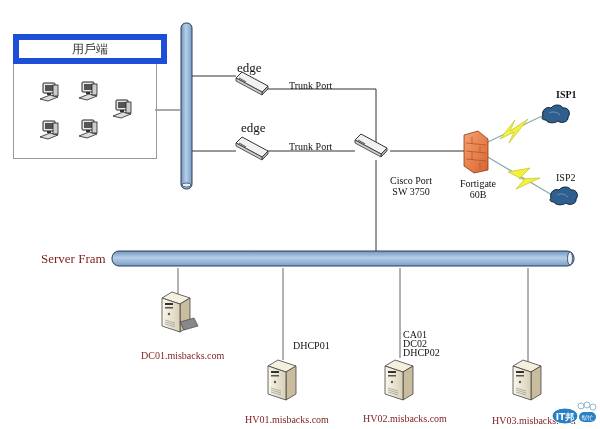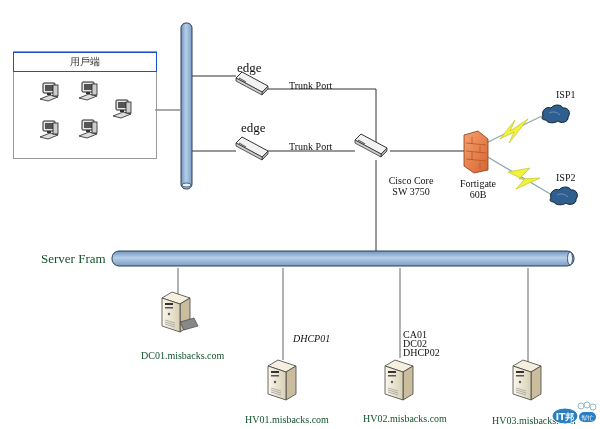--- a/index.html
+++ b/index.html
@@ -1,25 +1,25 @@
 <!DOCTYPE html>
 <html><head>
 <meta charset="utf-8">
 <style>
   html, body { margin: 0; padding: 0; background: #ffffff; }
   body { width: 600px; height: 429px; position: relative; overflow: hidden; font-family: "Liberation Serif", serif; }
   svg { position: absolute; left: 0; top: 0; }
   .lbl { position: absolute; font-family: "Liberation Serif", serif; color: #111; white-space: nowrap; }
-  .blue { color: #14532d; }
+  .blue { color: #7f1d1d; }
   .small { font-size: 10px; }
   .edge { font-size: 13px; font-family: Liberation Serif, serif; }
   .title { font-size: 13px; }
   .center { text-align: center; }
-  .client-title { position: absolute; left: 13px; top: 52px; width: 142px; height: 18px; border: 1px solid #1d4ed8; background: #fff;
-    font-family: "DejaVu Sans", sans-serif; font-size: 10px; color: #333; text-align: center; line-height: 18px; }
+  .client-title { position: absolute; left: 13px; top: 34px; width: 142px; height: 18px; border: 6px solid #1d4ed8; background: #fff;
+    font-family: "DejaVu Sans", sans-serif; font-size: 12px; color: #333; text-align: center; line-height: 18px; }
   .client-box { position: absolute; left: 13px; top: 51px; width: 142px; height: 106px; border: 1px solid #999; }
   .logo { position: absolute; left: 551px; top: 401px; width: 47px; height: 24px; }
 </style>
 </head>
 <body>
 
 <svg width="600" height="429" viewBox="0 0 600 429">
   <defs>
     <linearGradient id="vpipe" x1="0" x2="1" y1="0" y2="0">
       <stop offset="0" stop-color="#6f93bd"></stop>
@@ -125,37 +125,37 @@
 
 <div class="client-box"></div>
 <div class="client-title">用戶端</div>
 
 <div class="lbl edge" style="left:237px; top:60px;">edge</div>
 <div class="lbl small" style="left:289px; top:80px;">Trunk Port</div>
 <div class="lbl edge" style="left:241px; top:120px;">edge</div>
 <div class="lbl small" style="left:289px; top:141px;">Trunk Port</div>
 
 <div class="lbl small center" style="left:388px; top:175px; width:46px;">
-  <div>Cisco Core</div>
+  <div>Cisco Port</div>
   <div>SW 3750</div>
 </div>
 
 <div class="lbl small center" style="left:458px; top:178px; width:40px;">
   <div>Fortigate</div>
   <div>60B</div>
 </div>
 
-<div class="lbl small" style="left:556px; top:89px;">ISP1</div>
+<div class="lbl small" style="left:556px; top:89px;font-weight:bold;">ISP1</div>
 <div class="lbl small" style="left:556px; top:172px;">ISP2</div>
 
 <div class="lbl title blue" style="left:41px; top:251px;">Server Fram</div>
 
 <div class="lbl small blue" style="left:141px; top:350px;text-align:right;">DC01.misbacks.com</div>
 
-<div class="lbl small" style="left:293px; top:333px;font-style:italic;">DHCP01</div>
+<div class="lbl small" style="left:293px; top:340px;">DHCP01</div>
 <div class="lbl small blue" style="left:245px; top:414px;">HV01.misbacks.com</div>
 
 <div class="lbl small" style="left:403px; top:330px; line-height:9px;">
   <div>CA01</div>
   <div>DC02</div>
   <div>DHCP02</div>
 </div>
 <div class="lbl small blue" style="left:363px; top:413px;">HV02.misbacks.com</div>
 
 <div class="lbl small blue" style="left:492px; top:415px;">HV03.misbacks.com</div>

